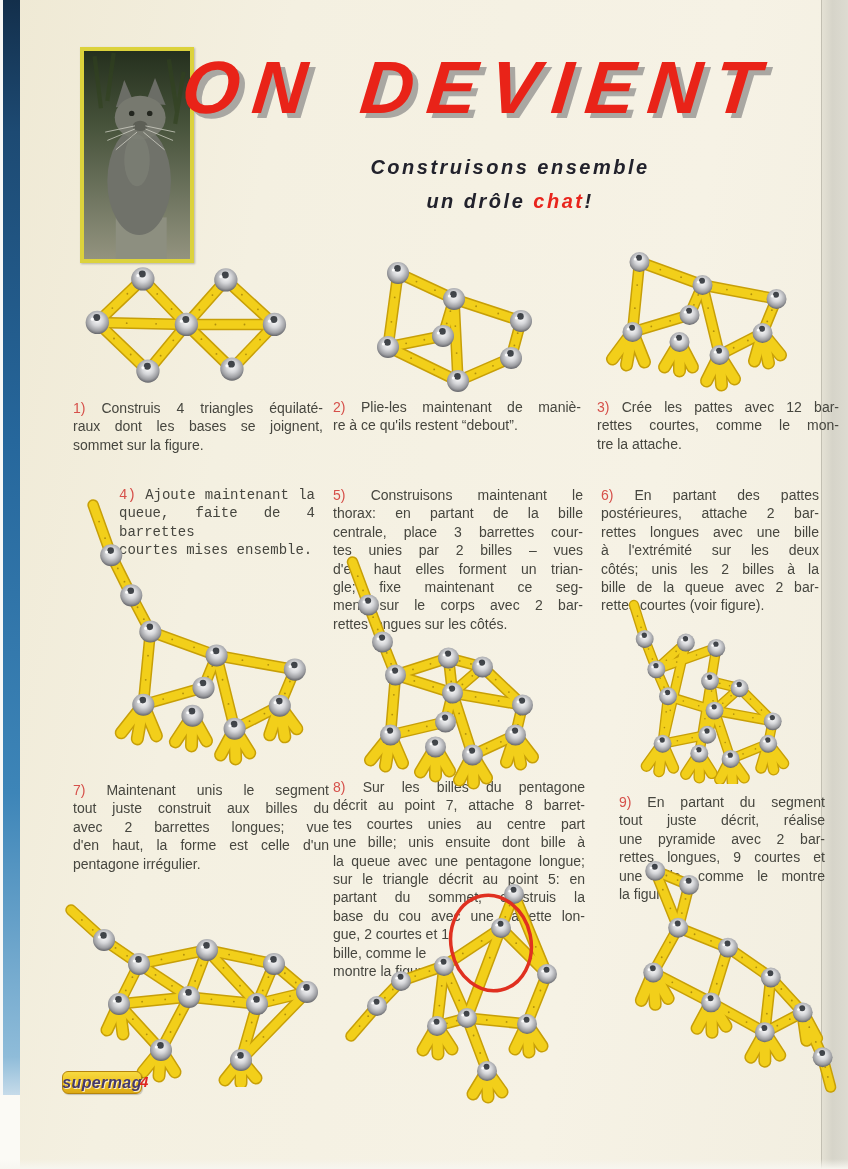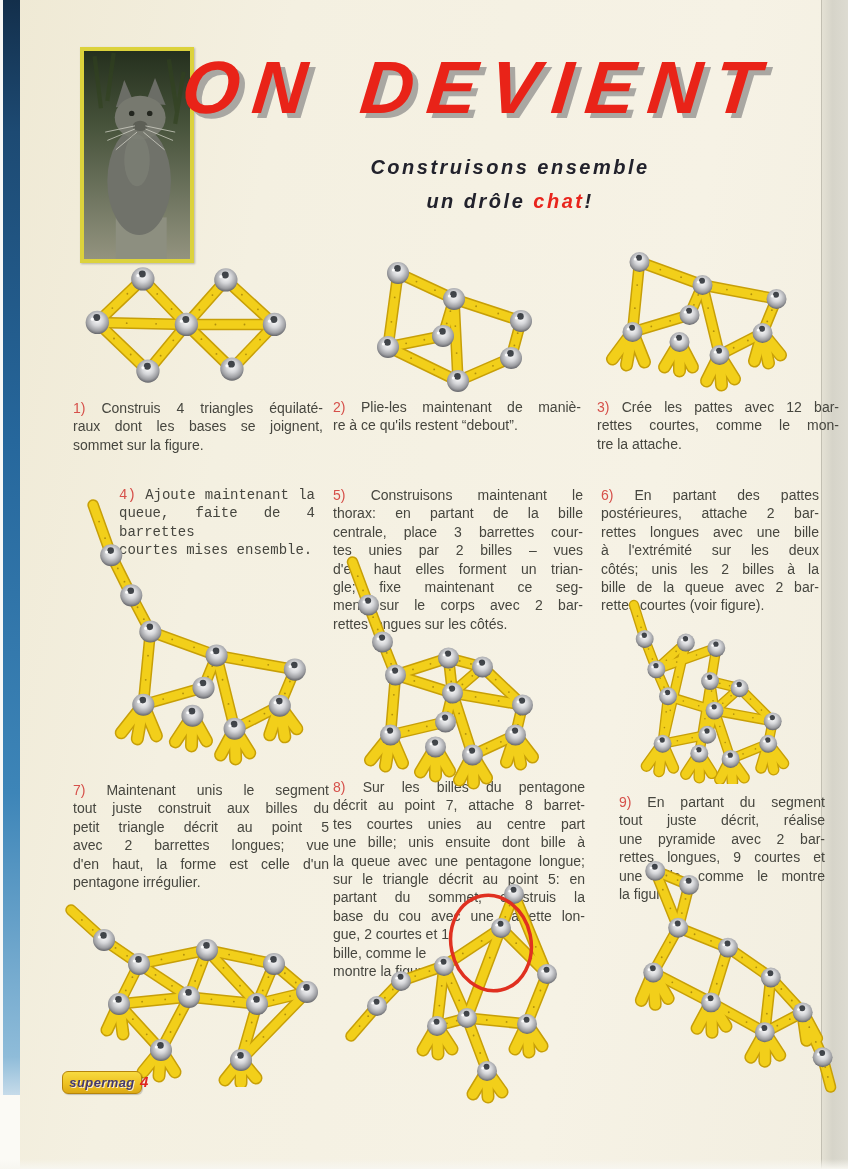--- a/index.html
+++ b/index.html
@@ -41,21 +41,21 @@
   .step .num{color:#d6504a;}
 
   .fig{position:absolute;}
   .fig svg{display:block;}
 
   .logo{position:absolute;left:62px;top:1071px;width:78px;height:21px;
     background:linear-gradient(180deg,#f7da40 0%,#eec223 55%,#dca914 100%);
     border:1px solid #b5850c;border-radius:6px;
     display:flex;align-items:center;justify-content:center;
     box-shadow:1px 1px 1px rgba(0,0,0,.2);}
-  .logo-text{font-size:13px;font-weight:bold;font-style:italic;letter-spacing:.4px;
+  .logo-text{font-size:16px;font-weight:bold;font-style:italic;letter-spacing:.4px;
     color:#44396f;text-shadow:1px 1px 0 rgba(255,255,255,.75);}
   .pagenum{position:absolute;left:140px;top:1073px;font-size:15px;font-weight:bold;
     font-style:italic;color:#e02520;}
 </style>
 </head>
 <body>
 
 <div class="page">
 
   <div class="edge-left"></div>
@@ -129,21 +129,20 @@
       <div class="line">postérieures, attache 2 bar-</div>
       <div class="line">rettes longues avec une bille</div>
       <div class="line">à l'extrémité sur les deux</div>
       <div class="line">côtés; unis les 2 billes à la</div>
       <div class="line">bille de la queue avec 2 bar-</div>
       <div class="line last">rettes courtes (voir figure).</div>
     </div>
   <div class="step" style="left:73px;top:781px;width:256px;">
       <div class="line"><span class="num">7)</span> Maintenant unis le segment</div>
       <div class="line">tout juste construit aux billes du</div>
-      <div class="line">petit triangle décrit au point 5</div>
       <div class="line">avec 2 barrettes longues; vue</div>
       <div class="line">d'en haut, la forme est celle d'un</div>
       <div class="line last">pentagone irrégulier.</div>
     </div>
   <div class="step" style="left:333px;top:778px;width:252px;">
       <div class="line"><span class="num">8)</span> Sur les billes du pentagone</div>
       <div class="line">décrit au point 7, attache 8 barret-</div>
       <div class="line">tes courtes unies au centre part</div>
       <div class="line">une bille; unis ensuite dont bille à</div>
       <div class="line">la queue avec une pentagone longue;</div>

